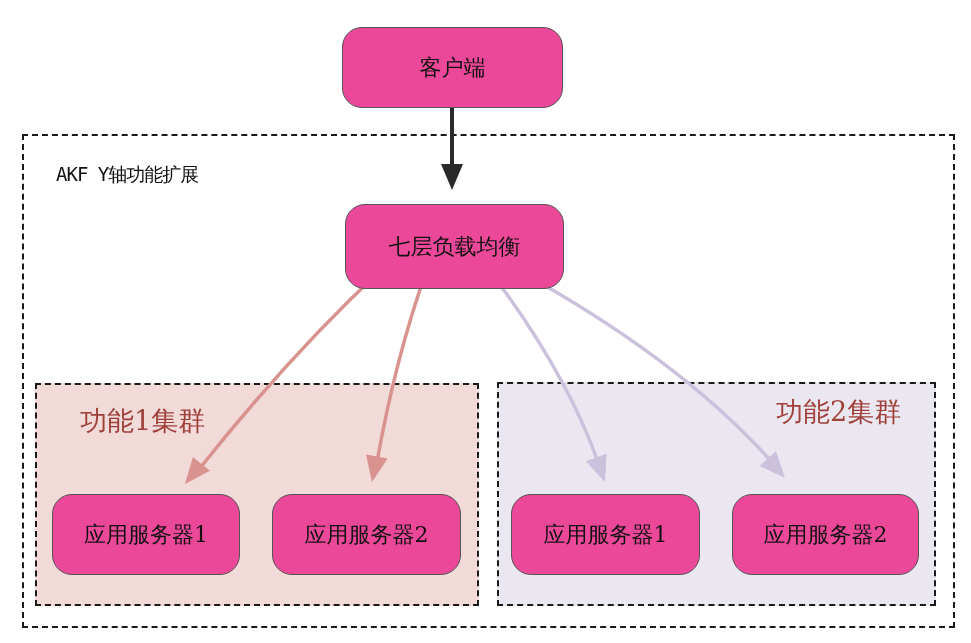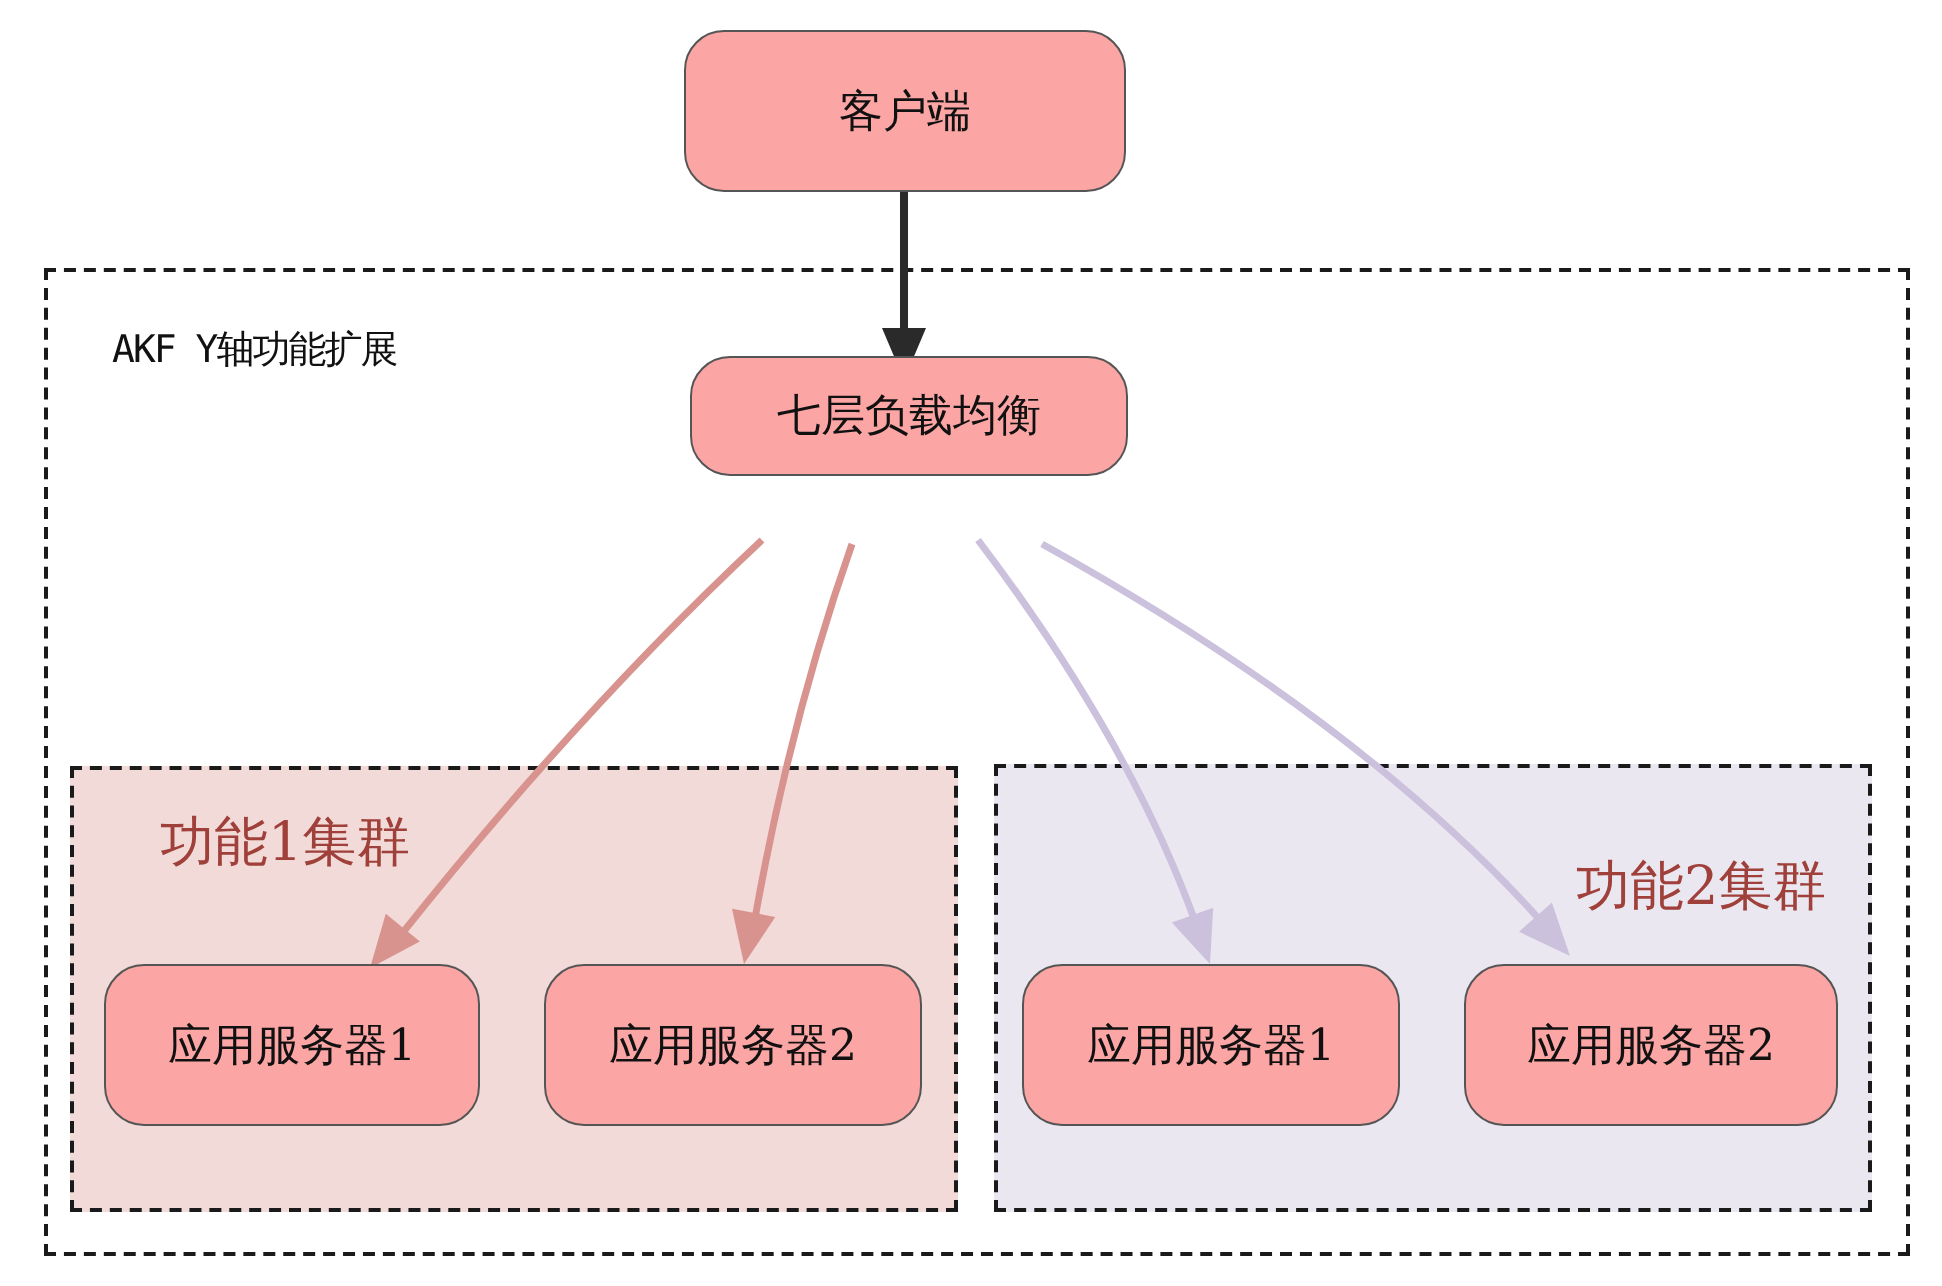--- a/index.html
+++ b/index.html
@@ -9,26 +9,26 @@
   .outer { left: 22px; top: 134px; width: 933px; height: 494px;
            border: 2px dashed #1a1a1a; }
   .outer-title { left: 56px; top: 162px; font-size: 19px; color: #111;
                  font-family: "DejaVu Sans Mono", "Liberation Mono", monospace; letter-spacing: -1px; }
   .cluster1 { left: 35px; top: 383px; width: 444px; height: 223px;
               background: #f1dad8; border: 2px dashed #1a1a1a; }
   .cluster2 { left: 497px; top: 382px; width: 439px; height: 224px;
               background: #ebe7f0; border: 2px dashed #1a1a1a; }
   .cluster-title { font-size: 27px; color: #a0403a; }
   .c1-title { left: 48px; top: 403px; margin-left: 32px; }
-  .c2-title { left: 776px; top: 425px; margin-left: 12px; }
-  .node { background: #fca5a5; border: 1px solid #555; border-radius: 20px;
+  .c2-title { left: 776px; top: 394px; }
+  .node { background: #ec4899; border: 1px solid #555; border-radius: 20px;
           display: flex; align-items: center; justify-content: center;
-          font-size: 22px; color: #111; }
+          font-size: 22px; color: #111; margin-top: 12px; }
   .n-client { left: 342px; top: 15px; width: 221px; height: 81px; }
-  .n-lb { left: 345px; top: 178px; width: 219px; height: 60px; }
+  .n-lb { left: 345px; top: 192px; width: 219px; height: 85px; }
   .n-s1 { left: 52px; top: 482px; width: 188px; height: 81px; }
   .n-s2 { left: 272px; top: 482px; width: 189px; height: 81px; }
   .n-s3 { left: 511px; top: 482px; width: 189px; height: 81px; }
   .n-s4 { left: 732px; top: 482px; width: 187px; height: 81px; }
   svg.edges { position: absolute; left: 0; top: 0; width: 971px; height: 643px; pointer-events: none; }
 </style>
 </head>
 <body>
 
 <div class="abs outer"></div>

